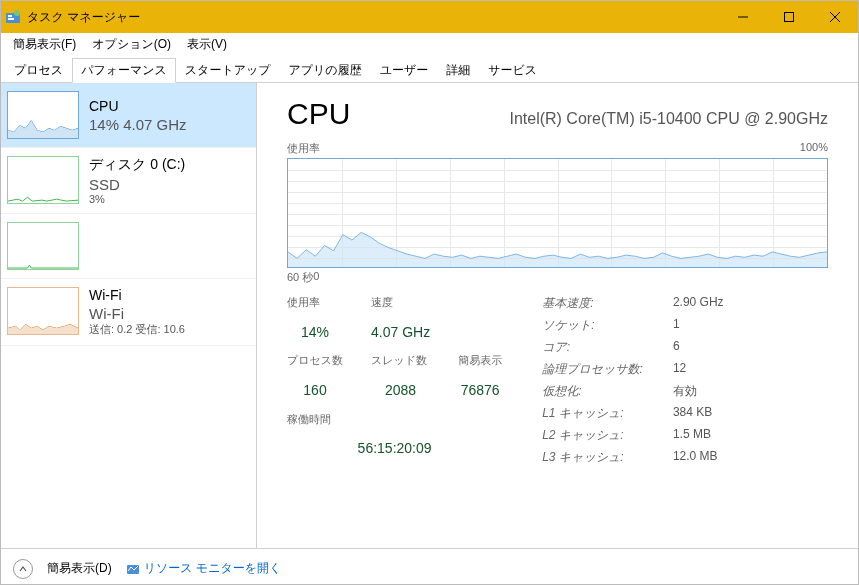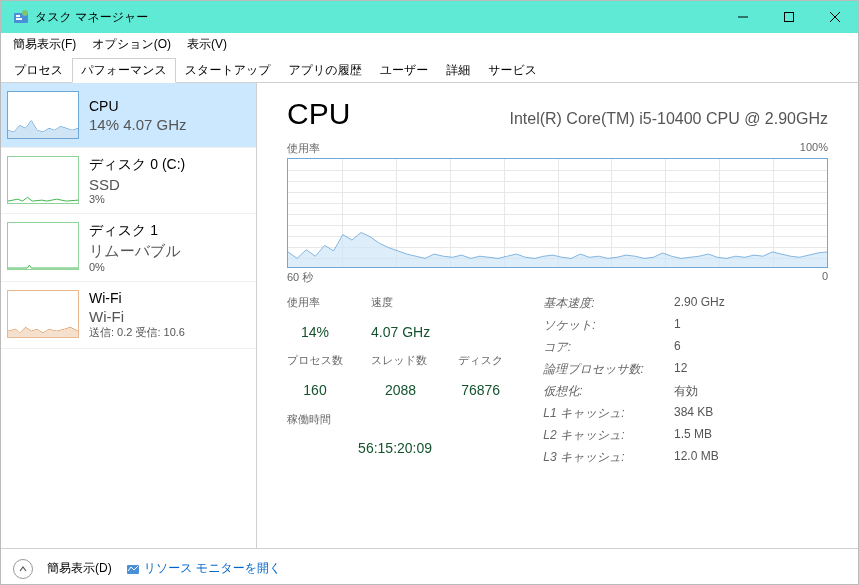--- a/index.html
+++ b/index.html
@@ -10,22 +10,22 @@
   color: #000;
   width: 859px;
   height: 585px;
   overflow: hidden;
   border: 1px solid #bbb;
 }
 .titlebar {
   height: 32px;
   display: flex;
   align-items: center;
-  padding-left: 12px;
-  background: #5eead4;
+  padding-left: 4px;
+  background: #eab308;
 }
 .titlebar .app-icon {
   width: 16px; height: 16px;
   margin-right: 6px;
   display: flex; align-items: center; justify-content: center;
 }
 .titlebar .title { font-size: 12px; }
 .titlebar .spacer { flex: 1; }
 .titlebar .win-btn {
   width: 46px; height: 32px;
@@ -117,21 +117,20 @@
   border: 1px solid #6fa8d8;
   position: relative;
   background: #fff;
   margin: 2px 0;
 }
 .chart-box svg { width: 100%; height: 100%; display: block; }
 .grid-h { position: absolute; left: 0; right: 0; border-top: 1px solid #e8e8e8; }
 .grid-v { position: absolute; top: 0; bottom: 0; border-left: 1px solid #e8e8e8; }
 .time-labels {
   display: flex;
-  justify-content: space-between;
   font-size: 11px;
   color: #666;
   margin-bottom: 10px;
 }
 .stats {
   display: flex;
   gap: 40px;
 }
 .stats-left {
   display: grid;
@@ -242,25 +241,20 @@
         <div class="name">ディスク 0 (C:)</div>
         <div class="sub">SSD</div>
         <div class="sub2">3%</div>
       </div>
     </div>
     <div class="sb-item">
       <div class="thumb" style="border-color:#8fd29a">
         <svg viewBox="0 0 72 48" preserveAspectRatio="none">
             <polyline points="0,47 20,47 22,44 24,47 72,47" fill="none" stroke="#3bb54a" stroke-width="1"></polyline>
           </svg>
-      </div>
-      <div class="info">
-        <div class="name">ディスク 1</div>
-        <div class="sub">リムーバブル</div>
-        <div class="sub2">0%</div>
       </div>
     </div>
     <div class="sb-item">
       <div class="thumb" style="border-color:#e8b890">
         <svg viewBox="0 0 72 48" preserveAspectRatio="none">
             <polyline points="0,42 8,40 12,44 18,38 24,42 30,40 36,44 42,40 50,42 58,40 64,38 72,42" fill="none" stroke="#d87a2a" stroke-width="1"></polyline>
             <polygon points="0,42 8,40 12,44 18,38 24,42 30,40 36,44 42,40 50,42 58,40 64,38 72,42 72,48 0,48" fill="#f5e0ce"></polygon>
           </svg>
       </div>
       <div class="info">
@@ -312,21 +306,21 @@
     <div class="stats">
       <div class="stats-left">
         <div class="lbl">使用率</div>
         <div class="lbl">速度</div>
         <div></div>
         <div class="val">14%</div>
         <div class="val">4.07 GHz</div>
         <div></div>
         <div class="lbl">プロセス数</div>
         <div class="lbl">スレッド数</div>
-        <div class="lbl">ディスク</div>
+        <div class="lbl">簡易表示</div>
         <div class="val">160</div>
         <div class="val">2088</div>
         <div class="val">76876</div>
         <div class="lbl span2">稼働時間</div>
         <div class="val span2">56:15:20:09</div>
       </div>
       <div class="stats-right">
         <div class="rlbl">基本速度:</div>
         <div>2.90 GHz</div>
         <div class="rlbl">ソケット:</div>

